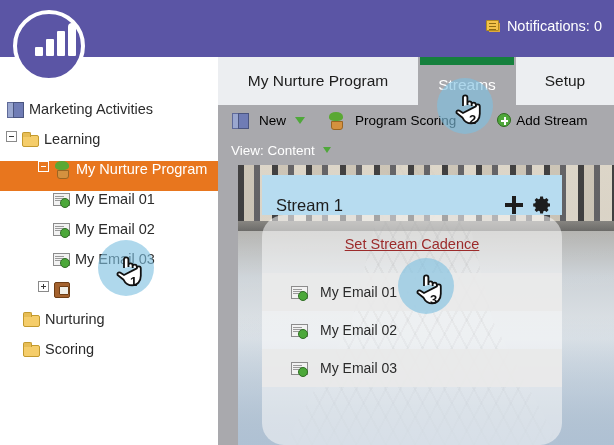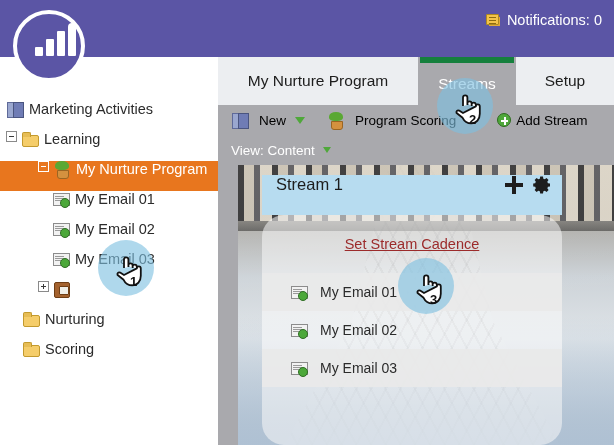--- a/index.html
+++ b/index.html
@@ -10,21 +10,21 @@
     background: #ffffff;
   }
   #app { position: relative; width: 614px; height: 445px; overflow: hidden; }
 
   
   .topbar {
     position: absolute; left: 0; top: 0; width: 614px; height: 57px;
     background: #5b55a5;
   }
   .notif {
-    position: absolute; right: 12px; top: 12px;
+    position: absolute; right: 12px; top: 18px;
     color: #ffffff; font-size: 14.5px; white-space: nowrap;
     display: flex; align-items: center; gap: 6px;
   }
   .notif-icon {
     width: 15px; height: 14px; position: relative; display: inline-block;
   }
   .notif-icon i {
     position: absolute; left: 0; top: 1px; width: 13px; height: 11px;
     background: #f3c34a; border: 1px solid #b08a1e; border-radius: 1px;
     box-shadow: 2px 2px 0 -1px #e0a93b;
@@ -141,21 +141,21 @@
     position: absolute; left: 0; top: 0; width: 396px; height: 48px;
     background: #a9a9ad;
   }
   .tab {
     position: absolute; top: 0; height: 48px;
     background: #eceef1; color: #1d1d1d;
     font-size: 15.5px; display: flex; align-items: center; justify-content: center;
     white-space: nowrap;
   }
   .tab.active {
-    background: #a9a9ad; color: #ffffff; border-top: 6px solid #15803d;
+    background: #a9a9ad; color: #ffffff; border-top: 8px solid #15803d;
   }
   .tab-0 { left: 0; width: 200px; }
   .tab-1 { left: 202px; width: 94px; }
   .tab-2 { left: 298px; width: 98px; }
 
   .toolbar {
     position: absolute; left: 0; top: 48px; width: 396px; height: 30px;
     background: #a9a9ad; display: flex; align-items: center; padding-left: 13px; gap: 0;
     font-size: 13.5px; color: #000000;
   }
@@ -219,21 +219,21 @@
     background: linear-gradient(to bottom, rgba(200,212,224,0.0), rgba(176,195,214,0.85));
   }
 
   .panel {
     position: absolute; left: 24px; top: 10px; width: 300px; bottom: 0;
     background: rgba(255,255,255,0.0);
     box-shadow: 0 0 0 0 rgba(0,0,0,0);
   }
   .panel-head {
     position: relative; height: 40px; background: #b7dcf0;
-    display: flex; align-items: flex-start; padding: 0 10px 0 14px;
+    display: flex; align-items: flex-end; padding: 0 10px 0 14px;
   }
   .panel-title { font-size: 16.5px; color: #1d1d1d; flex: 1; }
   .head-actions { display: flex; align-items: center; gap: 9px; }
   .plus-icon { width: 18px; height: 18px; position: relative; }
   .plus-icon:before { content:""; position:absolute; left:0; top:7px; width:18px; height:4px; background:#1d1d1d; }
   .plus-icon:after  { content:""; position:absolute; left:7px; top:0; width:4px; height:18px; background:#1d1d1d; }
   .gear-icon { width: 20px; height: 20px; position: relative; color:#1d1d1d; }
 
   .panel-body { position: absolute; left: 0; top: 40px; right: 0; bottom: 0; background: rgba(248,248,248,0.55); border-radius: 22px; }
   .cadence-wrap { height: 58px; display: flex; align-items: center; justify-content: center; }

